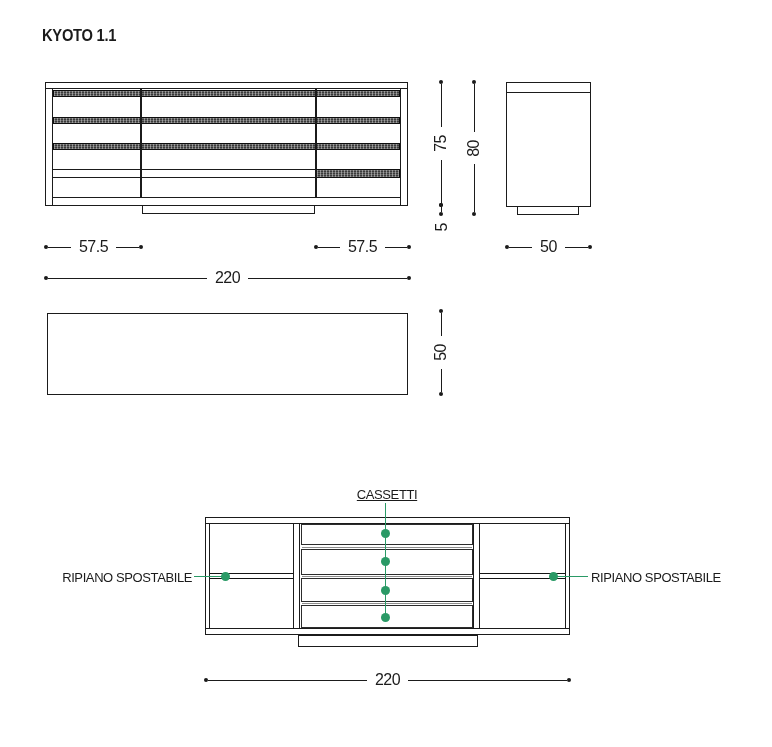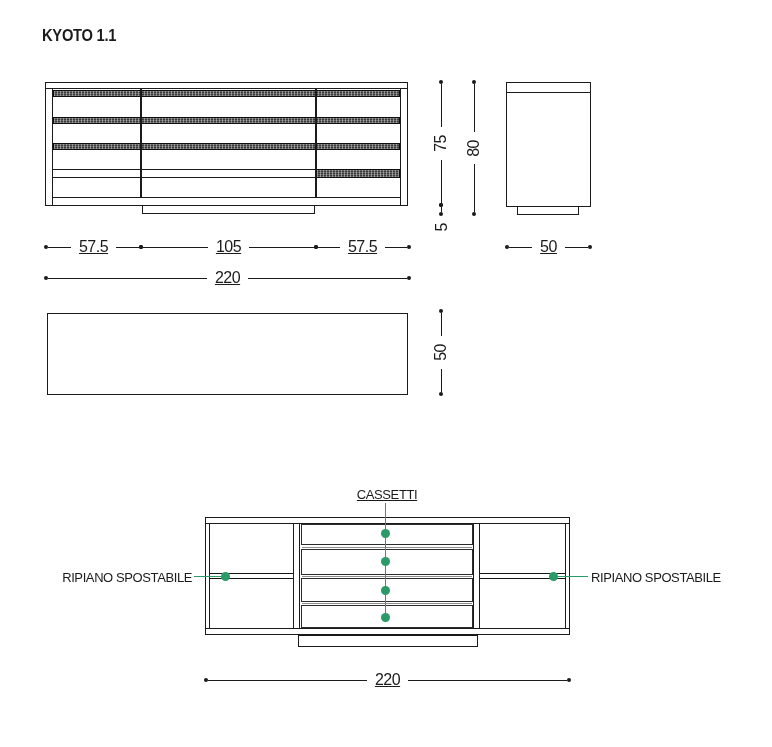--- a/index.html
+++ b/index.html
@@ -18,21 +18,21 @@
   .dividerV{border-left:1px solid #1b1b1b;border-right:1px solid #1b1b1b;background:transparent;}
   .shelf{border-top:1px solid #141414;border-bottom:1px solid #141414;background:#fff;}
   .drawer{border:1px solid #2c2c2c;background:#fff;}
   .sepline{background:#8d8d8d;height:1px;}
   .dimh{position:absolute;display:flex;align-items:center;height:16px;}
   .dimv{position:absolute;display:flex;flex-direction:column;align-items:center;width:16px;}
   .dot{width:4px;height:4px;border-radius:50%;background:#1b1b1b;flex:none;}
   .dimh .ln{flex:1;height:1px;background:#1b1b1b;min-width:4px;}
   .dimv .ln{flex:1;width:1px;background:#1b1b1b;min-height:3px;}
   .dimlbl{flex:none;font-size:16px;letter-spacing:-0.5px;white-space:nowrap;line-height:1;}
-  .dimh .dimlbl{padding:0 8px;text-decoration:underline;}
+  .dimh .dimlbl{padding:0 8px;}
   .dimv .dimlbl{writing-mode:vertical-rl;transform:rotate(180deg);padding:8px 0;}
   .rotlbl{font-size:16px;letter-spacing:-0.5px;writing-mode:vertical-rl;transform:rotate(180deg);white-space:nowrap;line-height:1;}
   .anno{font-size:13px;letter-spacing:-0.4px;white-space:nowrap;line-height:1;}
   .gline{background:#2a9a66;}
   .gdot{width:9px;height:9px;border-radius:50%;background:#2a9a66;}
 </style>
 </head>
 <body>
 
 <div class="canvas">
@@ -52,27 +52,20 @@
     <div class="abs vline" style="left:140px;top:89px;width:2px;height:109px;"></div>
     <div class="abs vline" style="left:315px;top:89px;width:2px;height:109px;"></div>
     <div class="abs hline" style="left:53px;top:197px;width:347px;"></div>
     <div class="abs box" style="left:142px;top:205px;width:173px;height:9px;"></div>
   </div>
 
   <div class="dimh" style="left:44px;top:239px;width:99px;">
     <span class="dot"></span>
       <span class="ln"></span>
     <span class="dimlbl">57.5</span>
-    <span class="ln"></span>
-      <span class="dot"></span>
-  </div>
-  <div class="dimh" style="left:139px;top:239px;width:179px;">
-    <span class="dot"></span>
-      <span class="ln"></span>
-    <span class="dimlbl">105</span>
     <span class="ln"></span>
       <span class="dot"></span>
   </div>
   <div class="dimh" style="left:314px;top:239px;width:97px;">
     <span class="dot"></span>
       <span class="ln"></span>
     <span class="dimlbl">57.5</span>
     <span class="ln"></span>
       <span class="dot"></span>
   </div>

